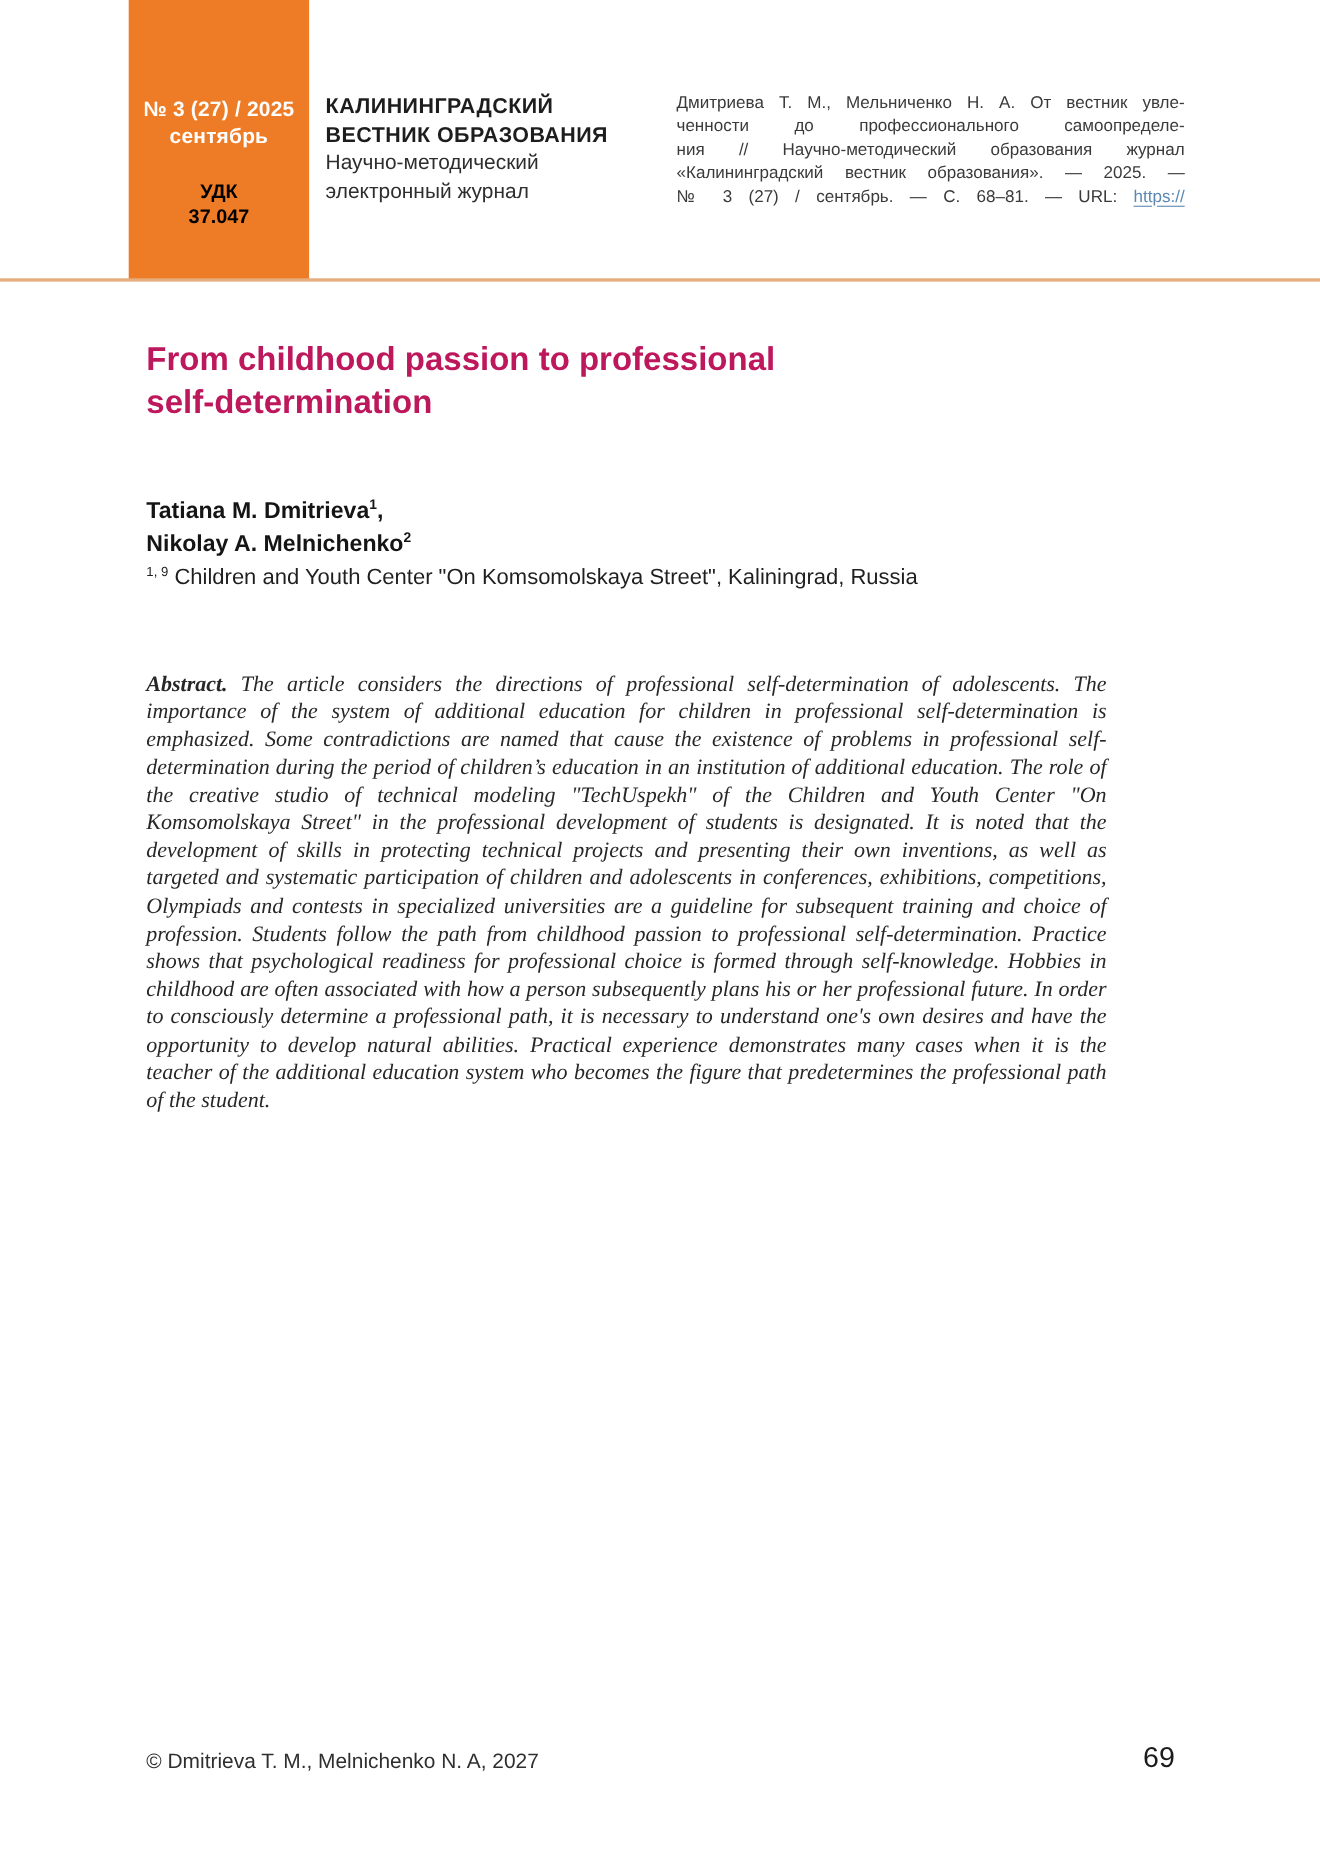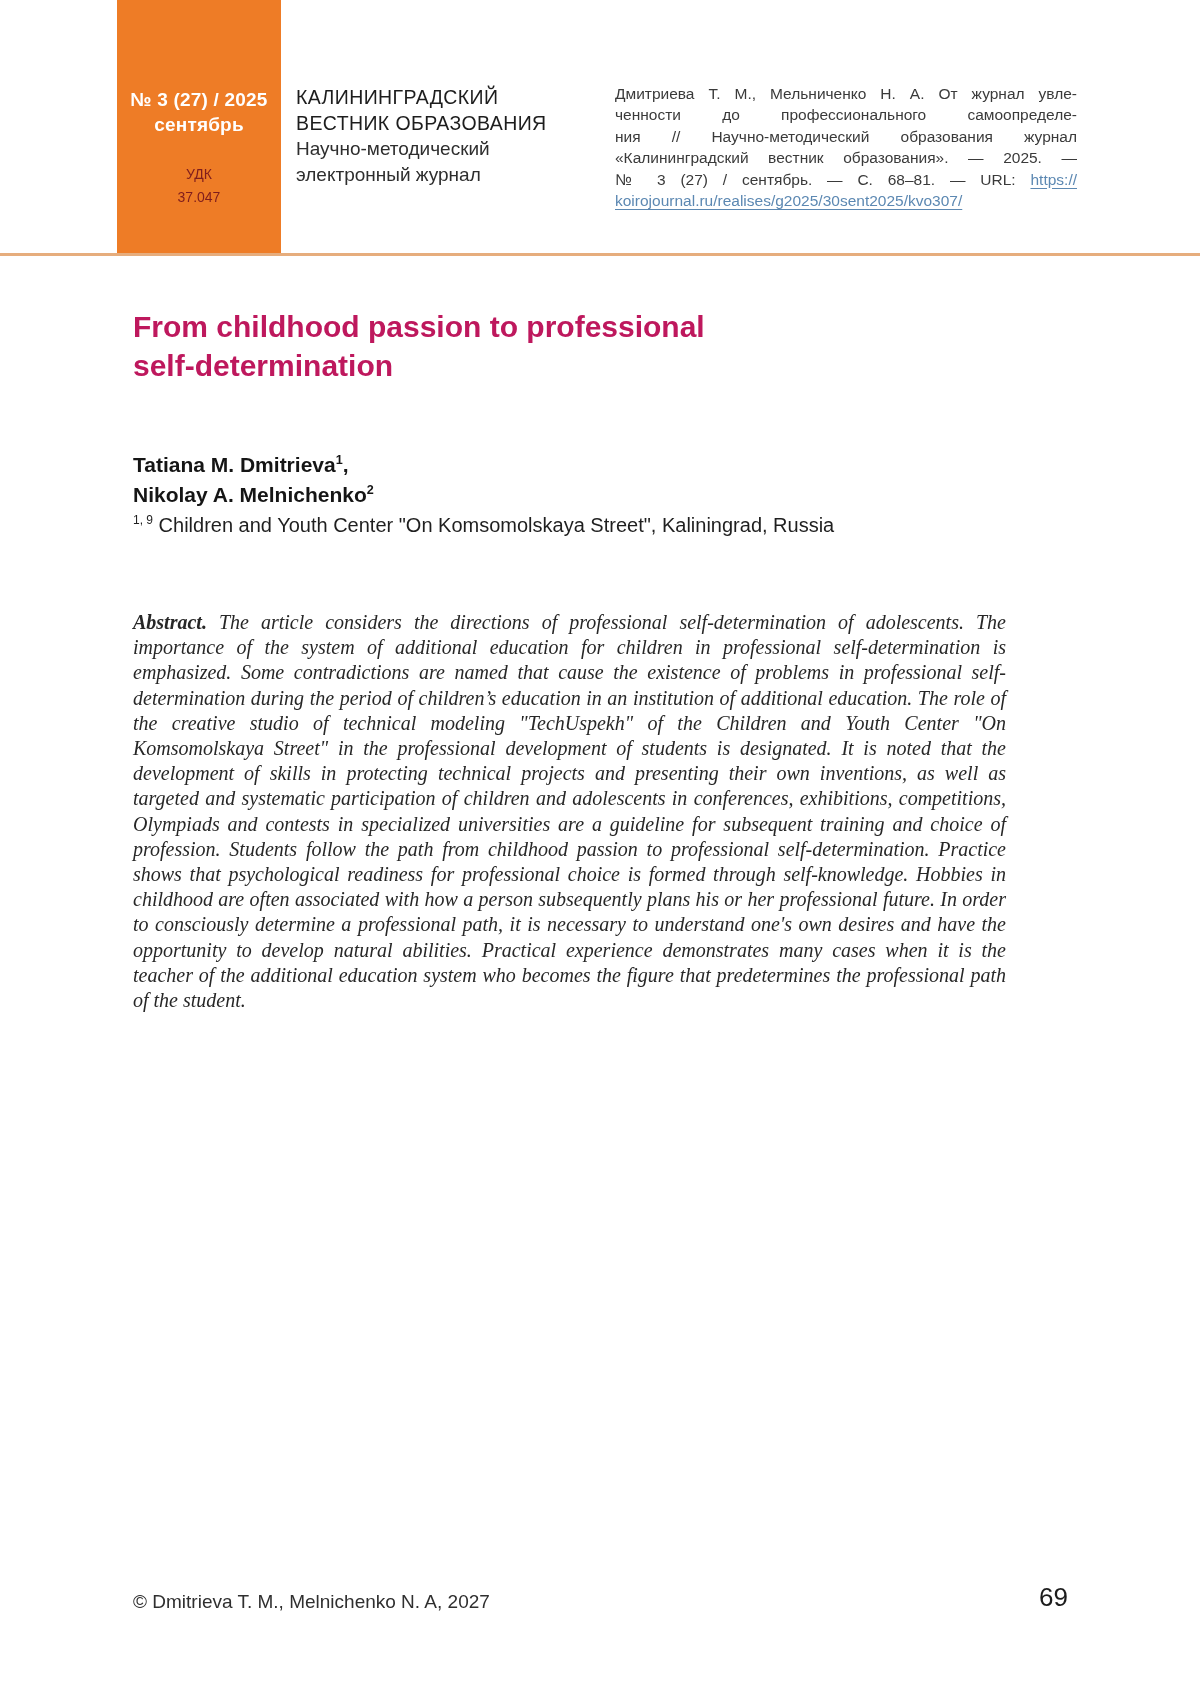--- a/index.html
+++ b/index.html
@@ -24,39 +24,39 @@
   }
   .issue-no, .issue-month {
     color: #ffffff;
     font-weight: bold;
     font-size: 19px;
     line-height: 25px;
     letter-spacing: 0.2px;
   }
   .udc-group { margin-top: 26px; }
   .udc-label, .udc-value {
-    color: #7f1d1d;
-    font-weight: normal;
-    font-size: 14px;
+    color: #000000;
+    font-weight: bold;
+    font-size: 18px;
     line-height: 23px;
   }
   .header-rule {
     position: absolute;
     left: 0; top: 253px;
     width: 1200px; height: 3px;
     background: #e6ad7d;
   }
   .journal-block {
     position: absolute;
     left: 296px; top: 84px;
     width: 300px;
   }
   .journal-title-line {
     font-size: 19.5px;
-    font-weight: normal;
+    font-weight: bold;
     line-height: 26px;
     color: #1d1d1d;
     letter-spacing: 0.4px;
     white-space: nowrap;
   }
   .journal-subtitle-line {
     font-size: 19px;
     font-weight: normal;
     line-height: 25.5px;
     color: #2e2e2e;
@@ -176,26 +176,25 @@
   <div class="header-rule"></div>
 
   <div class="journal-block">
     <div class="journal-title-line">КАЛИНИНГРАДСКИЙ</div>
     <div class="journal-title-line">ВЕСТНИК ОБРАЗОВАНИЯ</div>
     <div class="journal-subtitle-line">Научно-методический</div>
     <div class="journal-subtitle-line">электронный журнал</div>
   </div>
 
   <div class="citation-block">
-    <div class="cit-line">Дмитриева Т. М., Мельниченко Н. А. От журнал увле-</div>
+    <div class="cit-line">Дмитриева Т. М., Мельниченко Н. А. От вестник увле-</div>
     <div class="cit-line">ченности до профессионального самоопределе-</div>
     <div class="cit-line">ния // Научно-методический образования журнал</div>
     <div class="cit-line">«Калининградский вестник образования». — 2025. —</div>
     <div class="cit-line"><span>№ 3 (27) / сентябрь. — С. 68–81. — URL: </span><a class="cit-link">https://</a></div>
-    <div class="cit-line last"><a class="cit-link">koirojournal.ru/realises/g2025/30sent2025/kvo307/</a></div>
   </div>
 
   <h1 class="article-title"><span>From childhood passion to professional</span><br>
     <span>self-determination</span></h1>
 
   <div class="authors-block">
     <div class="author-line"><span>Tatiana M. Dmitrieva</span><sup>1</sup><span>,</span></div>
     <div class="author-line"><span>Nikolay A. Melnichenko</span><sup>2</sup><span></span></div>
     <div class="affiliation"><sup>1, 9</sup><span> Children and Youth Center "On Komsomolskaya Street", Kaliningrad, Russia</span></div>
   </div>

